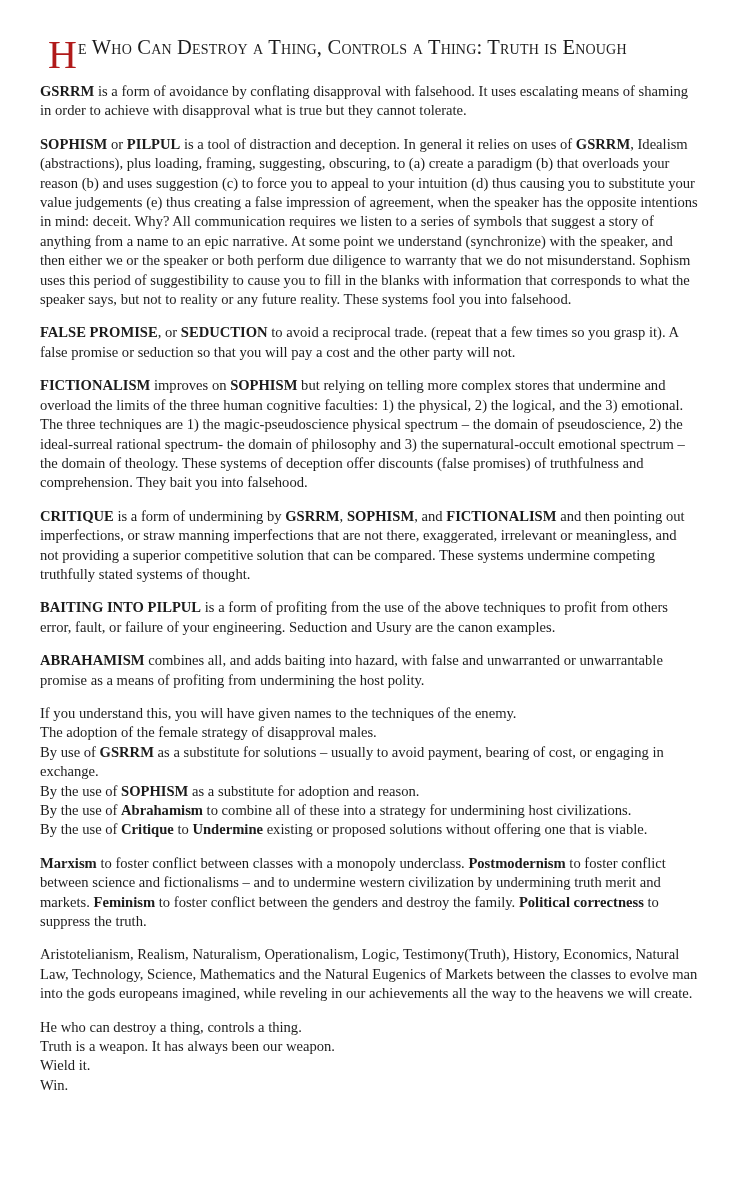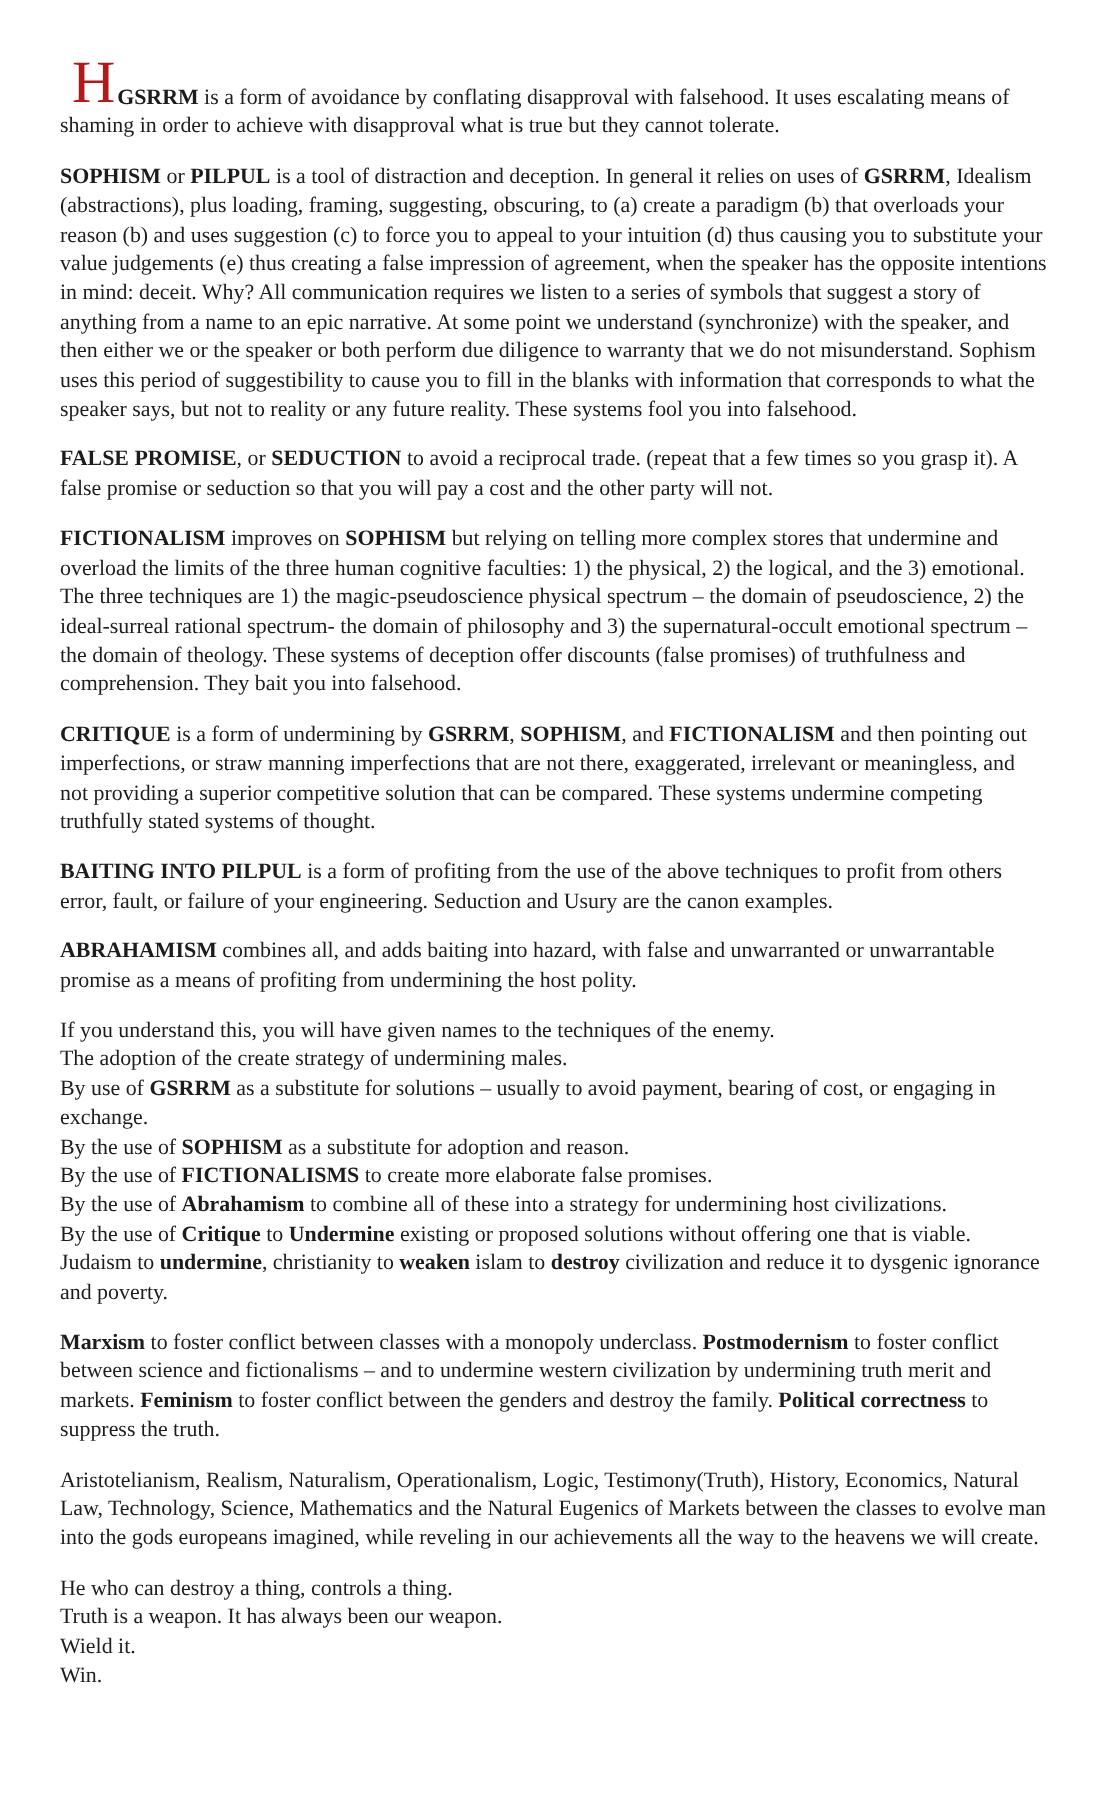--- a/index.html
+++ b/index.html
@@ -60,42 +60,40 @@
   .blk p {
     margin-bottom: 0;
   }
 </style>
 </head>
 <body>
 
 <div class="page">
 
   <h1 class="title">
-    <span class="dropcap">H</span>
+    <span class="dropcap">H</span><span>e Who Can Destroy a Thing, Controls a Thing: Truth is Enough</span>
   </h1>
 
   <div id="body-paragraphs">
       <p><b>GSRRM</b><span> is a form of avoidance by conflating disapproval with falsehood. It uses escalating means of shaming in order to achieve with disapproval what is true but they cannot tolerate.</span></p>
       <p><b>SOPHISM</b><span> or </span><b>PILPUL</b><span> is a tool of distraction and deception. In general it relies on uses of </span><b>GSRRM</b><span>, Idealism (abstractions), plus loading, framing, suggesting, obscuring, to (a) create a paradigm (b) that overloads your reason (b) and uses suggestion (c) to force you to appeal to your intuition (d) thus causing you to substitute your value judgements (e) thus creating a false impression of agreement, when the speaker has the opposite intentions in mind: deceit. Why? All communication requires we listen to a series of symbols that suggest a story of anything from a name to an epic narrative. At some point we understand (synchronize) with the speaker, and then either we or the speaker or both perform due diligence to warranty that we do not misunderstand. Sophism uses this period of suggestibility to cause you to fill in the blanks with information that corresponds to what the speaker says, but not to reality or any future reality. These systems fool you into falsehood.</span></p>
       <p><b>FALSE PROMISE</b><span>, or </span><b>SEDUCTION</b><span> to avoid a reciprocal trade. (repeat that a few times so you grasp it). A false promise or seduction so that you will pay a cost and the other party will not.</span></p>
       <p><b>FICTIONALISM</b><span> improves on </span><b>SOPHISM</b><span> but relying on telling more complex stores that undermine and overload the limits of the three human cognitive faculties: 1) the physical, 2) the logical, and the 3) emotional. The three techniques are 1) the magic-pseudoscience physical spectrum – the domain of pseudoscience, 2) the ideal-surreal rational spectrum- the domain of philosophy and 3) the supernatural-occult emotional spectrum – the domain of theology. These systems of deception offer discounts (false promises) of truthfulness and comprehension. They bait you into falsehood.</span></p>
       <p><b>CRITIQUE</b><span> is a form of undermining by </span><b>GSRRM</b><span>, </span><b>SOPHISM</b><span>, and </span><b>FICTIONALISM</b><span> and then pointing out imperfections, or straw manning imperfections that are not there, exaggerated, irrelevant or meaningless, and not providing a superior competitive solution that can be compared. These systems undermine competing truthfully stated systems of thought.</span></p>
       <p><b>BAITING INTO PILPUL</b><span> is a form of profiting from the use of the above techniques to profit from others error, fault, or failure of your engineering. Seduction and Usury are the canon examples.</span></p>
       <p><b>ABRAHAMISM</b><span> combines all, and adds baiting into hazard, with false and unwarranted or unwarrantable promise as a means of profiting from undermining the host polity.</span></p>
     </div>
 
   <div class="blk" id="techniques-list">
       <p class="tight"><span>If you understand this, you will have given names to the techniques of the enemy.</span></p>
-      <p class="tight"><span>The adoption of the create strategy of undermining males.</span></p>
+      <p class="tight"><span>The adoption of the female strategy of disapproval males.</span></p>
       <p class="tight"><span>By use of </span><b>GSRRM</b><span> as a substitute for solutions – usually to avoid payment, bearing of cost, or engaging in exchange.</span></p>
       <p class="tight"><span>By the use of </span><b>SOPHISM</b><span> as a substitute for adoption and reason.</span></p>
-      <p class="tight"><span>By the use of </span><b>FICTIONALISMS</b><span> to create more elaborate false promises.</span></p>
       <p class="tight"><span>By the use of </span><b>Abrahamism</b><span> to combine all of these into a strategy for undermining host civilizations.</span></p>
       <p class="tight"><span>By the use of </span><b>Critique</b><span> to </span><b>Undermine</b><span> existing or proposed solutions without offering one that is viable.</span></p>
-      <p class="tight"><span>Judaism to </span><b>undermine</b><span>, christianity to </span><b>weaken</b><span> islam to </span><b>destroy</b><span> civilization and reduce it to dysgenic ignorance and poverty.</span></p>
     </div>
 
   <div id="closing-paragraphs">
       <p><b>Marxism</b><span> to foster conflict between classes with a monopoly underclass. </span><b>Postmodernism</b><span> to foster conflict between science and fictionalisms – and to undermine western civilization by undermining truth merit and markets. </span><b>Feminism</b><span> to foster conflict between the genders and destroy the family. </span><b>Political correctness</b><span> to suppress the truth.</span></p>
       <p><span>Aristotelianism, Realism, Naturalism, Operationalism, Logic, Testimony(Truth), History, Economics, Natural Law, Technology, Science, Mathematics and the Natural Eugenics of Markets between the classes to evolve man into the gods europeans imagined, while reveling in our achievements all the way to the heavens we will create.</span></p>
     </div>
 
   <div class="blk" id="final-lines">
       <p class="tight"><span>He who can destroy a thing, controls a thing.</span></p>
       <p class="tight"><span>Truth is a weapon. It has always been our weapon.</span></p>

